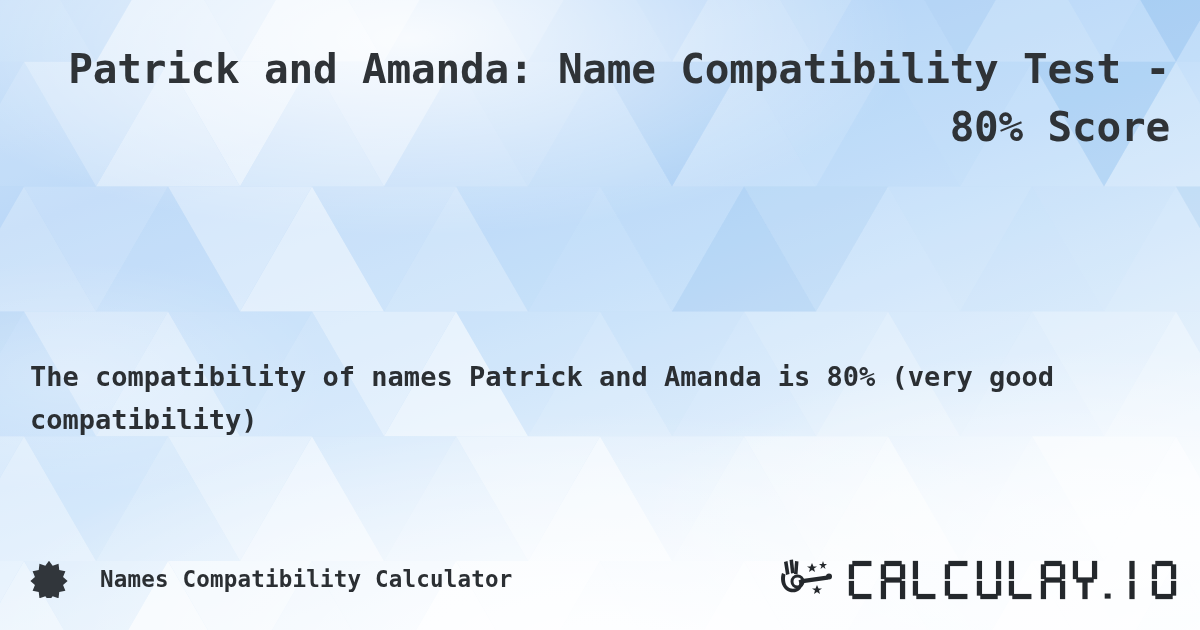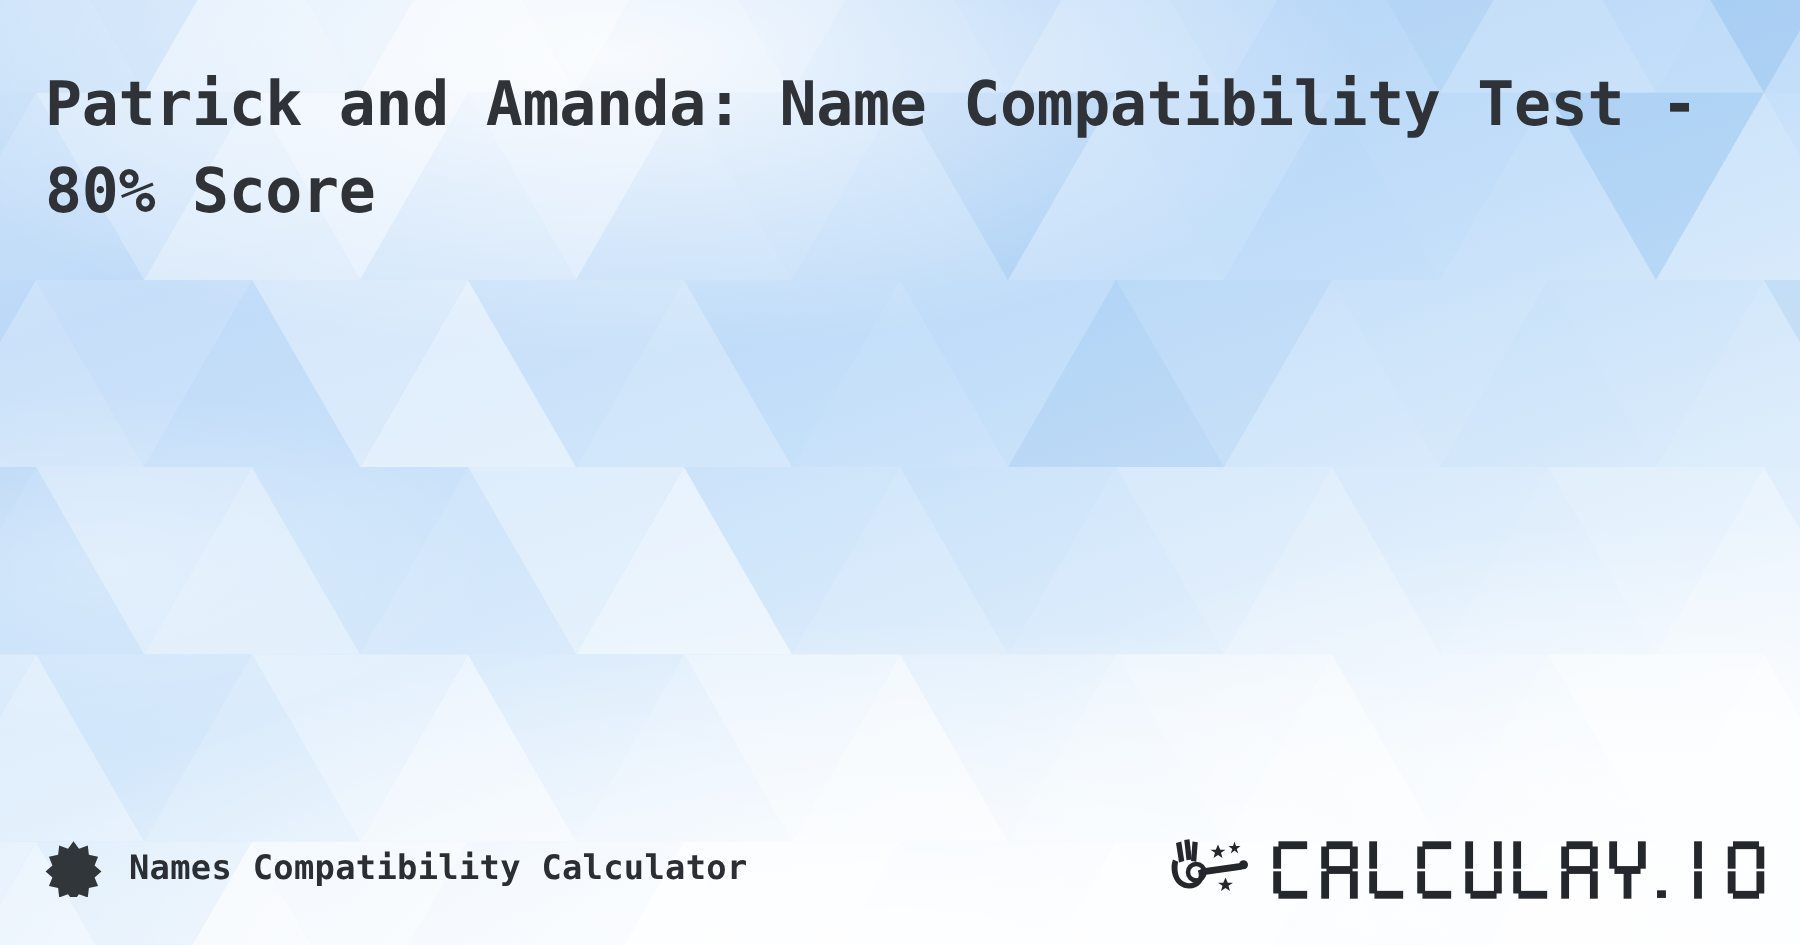--- a/index.html
+++ b/index.html
@@ -57,20 +57,21 @@
     top: 40px;
     left: 0;
     width: 1140px;
     margin: 0;
     font-family: "DejaVu Sans Mono", "Liberation Mono", monospace;
     font-weight: bold;
     font-size: 41px;
     line-height: 1.42;
     letter-spacing: -0.2px;
     color: #2f3337;
+    text-align: right;
   }
 
   .lede {
     position: absolute;
     top: 183px;
     left: 0;
     width: 1146px;
     margin: 0;
     font-family: "DejaVu Sans Mono", "Liberation Mono", monospace;
     font-weight: normal;
@@ -100,21 +101,21 @@
     bottom: 26px;
     height: 50px;
     display: flex;
     align-items: center;
     justify-content: space-between;
     z-index: 6;
   }
   .brand {
     display: flex;
     align-items: center;
-    gap: 18px;
+    gap: 32px;
   }
   .starburst-icon {
     width: 38px;
     height: 38px;
     flex: 0 0 38px;
     display: block;
   }
   .brand-label {
     font-family: "DejaVu Sans Mono", "Liberation Mono", monospace;
     font-weight: bold;
@@ -292,20 +293,21 @@
         <polygon points="660,312 780,312 720,208" opacity="0.16"></polygon>
         <polygon points="1020,0 1140,0 1080,104" opacity="0.24"></polygon>
       </g>
     </svg>
   </div>
 
   <div class="wash"></div>
 
   <div class="content">
     <h1 class="title">Patrick and Amanda: Name Compatibility Test - 80% Score</h1>
+    <p class="result">The compatibility of names Patrick and Amanda is 80% (very good compatibility)</p>
   </div>
 
   <div class="footer">
 
     <div class="brand">
       <span>
         <svg class="starburst-icon" viewBox="0 0 100 100" xmlns="http://www.w3.org/2000/svg">
           <polygon fill="#31363b" points="50,2 59.6,15.2 75.1,9.6 77,26 93.1,29.6 87,44.8 99,55.2 87,65.6 93.1,80.8 77,84.4 75.1,100.8 59.6,95.2 50,108 40.4,95.2 24.9,100.8 23,84.4 6.9,80.8 13,65.6 1,55.2 13,44.8 6.9,29.6 23,26 24.9,9.6 40.4,15.2"></polygon>
         </svg>
       </span>

